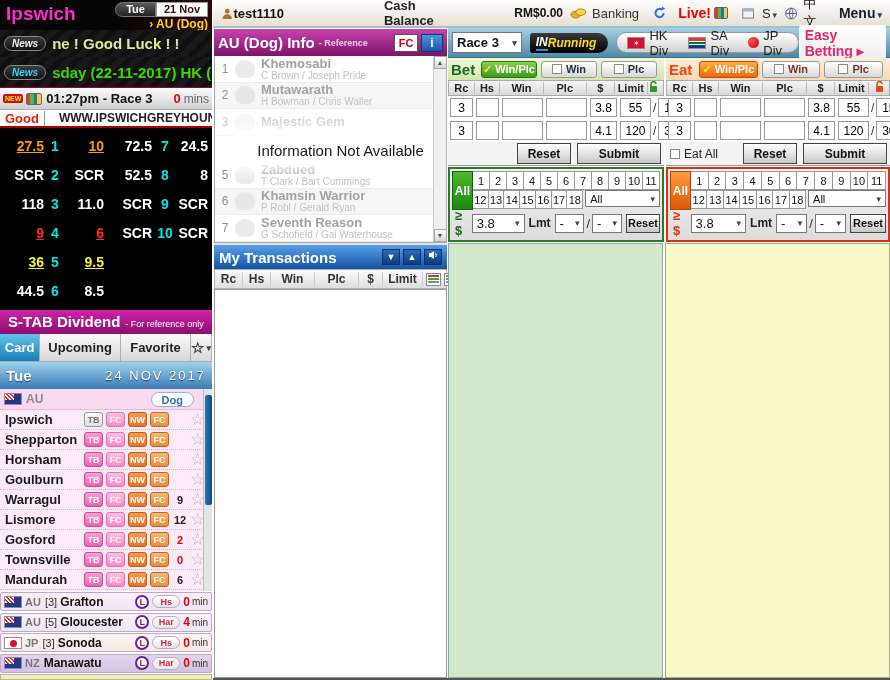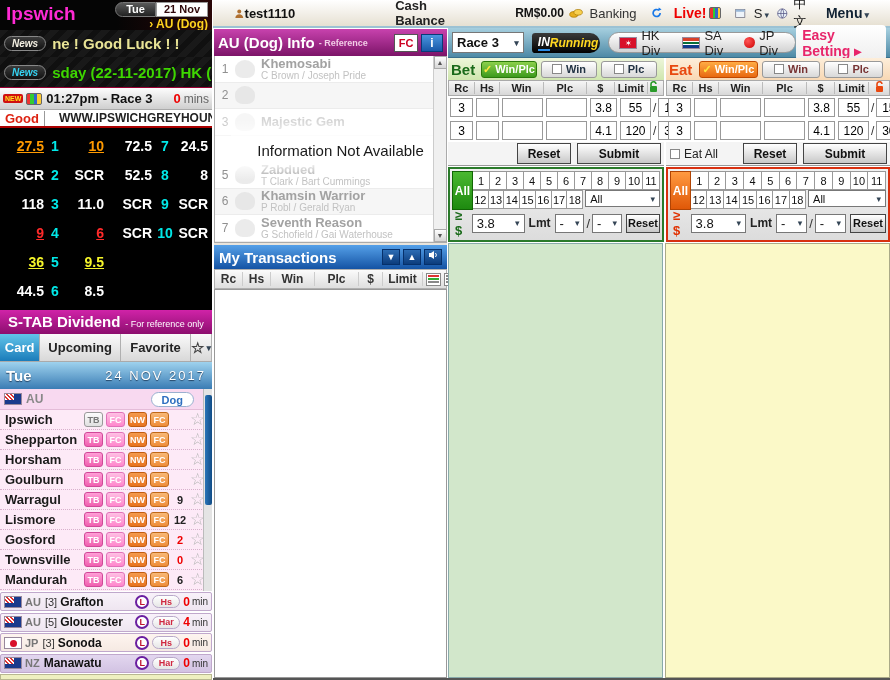--- a/index.html
+++ b/index.html
@@ -83,21 +83,21 @@
   #sliver{left:0;top:674px;width:212px;height:6px;background:#eef0c0;border:1px solid #b8b890}
   .flag{width:18px;height:12px;display:inline-block;position:relative;border:1px solid #98889c;flex:0 0 auto;overflow:hidden}
   .flag-au,.flag-nz{background:#1a3a8c}
   .flag-au::after,.flag-nz::after{content:"";position:absolute;left:0;top:0;width:9px;height:6px;background:linear-gradient(45deg,#fff 0 15%,#d33 15% 30%,#fff 30% 44%,#d33 44% 56%,#fff 56% 70%,#d33 70% 85%,#fff 85%)}
   .flag-jp{background:#fff}
   .flag-jp::after{content:"";position:absolute;left:5px;top:2px;width:7px;height:7px;border-radius:50%;background:#d8102a}
   .flag-jp-dot{width:11px;height:11px;border-radius:50%;background:radial-gradient(circle at 35% 35%,#f55,#c00);display:inline-block;flex:0 0 auto}
   .flag-hk{background:#d8102a;color:#fff;font-size:8px;line-height:11px;text-align:center}
   .flag-sa{background:linear-gradient(180deg,#d8402a 0 28%,#fff 28% 38%,#0a6e3a 38% 62%,#fff 62% 72%,#103a8c 72%)}
   
-  #topbar{left:213px;top:0;width:677px;height:28px;background:linear-gradient(#ffffff,#e6e0d2);border-bottom:2px solid #9cc2d4;display:flex;align-items:center;padding:0 21px;color:#222}
+  #topbar{left:213px;top:0;width:677px;height:28px;background:linear-gradient(#ffffff,#e6e0d2);border-bottom:2px solid #9cc2d4;display:flex;align-items:center;padding:0 8px;color:#222}
   .tb-sep{width:8px}
   #tb-user{font-weight:bold;font-size:13px;color:#111}
   #tb-cash-label{font-weight:bold;font-size:13px;margin-left:100px}
   #tb-cash-value{font-weight:bold;font-size:12px;margin-left:60px;color:#111}
   #tb-banking{font-size:13px;color:#333;margin-left:6px}
   #tb-live{color:#e00;font-weight:bold;font-size:14px;margin-left:12px}
   #tb-s{font-size:13px;color:#222;margin-left:8px}
   #tb-lang{font-size:13px;color:#111;margin-left:6px}
   #tb-menu{font-weight:bold;font-size:14px;color:#123;margin-left:14px}
   .caret{font-size:9px;color:#345;margin-left:2px}
@@ -128,21 +128,21 @@
   .tc-cell{font-weight:bold;font-size:12px;color:#333;text-align:center;border-right:1px solid #ccc}
   .tc-0{width:28px}.tc-1{width:28px}.tc-2{width:44px}.tc-3{width:44px}.tc-4{width:24px}.tc-5{width:40px}
   .list-ic{width:15px;height:13px;border:1px solid #888;background:#fff;margin-left:3px;display:flex;flex-direction:column;justify-content:space-evenly;padding:1px}
   .list-ic i{display:block;height:2px;background:#888}
   .list-ic.colored i:nth-child(1){background:#d33}.list-ic.colored i:nth-child(2){background:#3a3}
   #trans-body{left:214px;top:289px;width:233px;height:389px;background:#fff;border:1px solid #999}
   
   #right-header{left:448px;top:28px;width:442px;height:30px;background:linear-gradient(#a6cfdf,#4e8aa6);display:flex;align-items:center;padding:0 4px;border-bottom:1px solid #39708c}
   .sel{background:#fff;border:1px solid #777;height:21px;display:flex;align-items:center;justify-content:space-between;padding:0 4px;font-size:13px;color:#111}
   #race-select{width:86px;font-weight:bold}
-  #inrunning{margin-left:8px;background:linear-gradient(#3a3a3a,#000);border-radius:4px 12px 12px 4px;height:20px;display:flex;align-items:center;padding:0 2px 0 6px;font-style:italic;font-weight:bold;font-size:12px}
+  #inrunning{margin-left:8px;background:linear-gradient(#3a3a3a,#000);border-radius:4px 12px 12px 4px;height:20px;display:flex;align-items:center;padding:0 12px 0 6px;font-style:italic;font-weight:bold;font-size:12px}
   #inr-in{color:#fff;border-bottom:2px solid #2a8ce8}
   #inr-running{color:#ffd820}
   #div-pill{margin-left:8px;background:linear-gradient(#ffffff,#d2d2d2);border:1px solid #999;border-radius:11px;height:21px;display:flex;align-items:center;padding:0 10px}
   .div-item{display:flex;align-items:center;margin-right:14px;font-size:13px;color:#222}
   .div-item:last-child{margin-right:0}
   .div-item .flag,.div-item .flag-jp-dot{margin-right:4px}
   #easy-betting{margin-left:auto;color:#e8256a;font-weight:bold;font-size:14px;background:linear-gradient(#fff,#eee);border-radius:4px;padding:2px 6px}
   .half{position:absolute;width:216px}
   .half.eat-side{width:224px}
   #bet-toggle,#eat-toggle{top:58px;height:22px;display:flex;align-items:center;padding:0 3px}
@@ -483,20 +483,24 @@
         <span class="r-no">1</span>
         <span class="r-silk"></span>
         <div>
           <div class="r-name">Khemosabi</div>
           <div class="r-crew">C Brown / Joseph Pride</div>
         </div>
       </div>
       <div class="runner-row odd">
         <span class="r-no">2</span>
         <span class="r-silk"></span>
+        <div>
+          <div class="r-name">Mutawarath</div>
+          <div class="r-crew">H Bowman / Chris Waller</div>
+        </div>
       </div>
       <div class="runner-row faded">
         <span class="r-no">3</span>
         <span class="r-silk"></span>
         <div>
           <div class="r-name">Majestic Gem</div>
           <div class="r-crew"></div>
         </div>
       </div>
       <div class="runner-row odd hidden-row">

